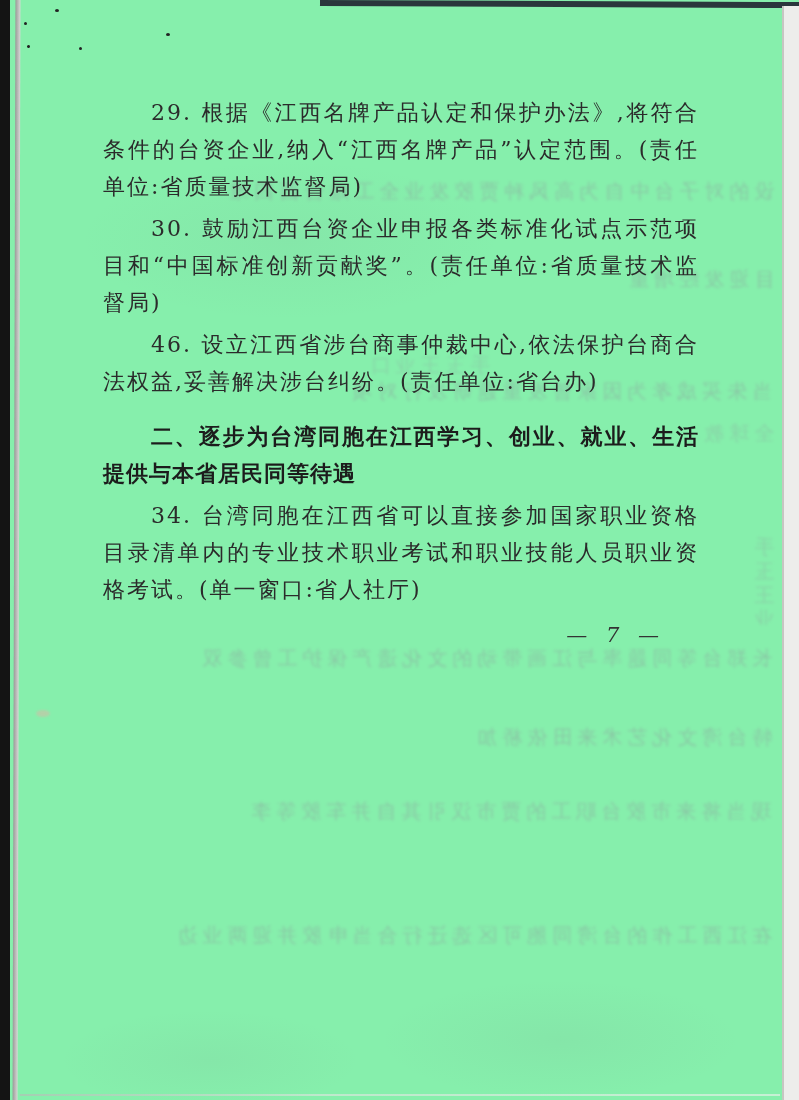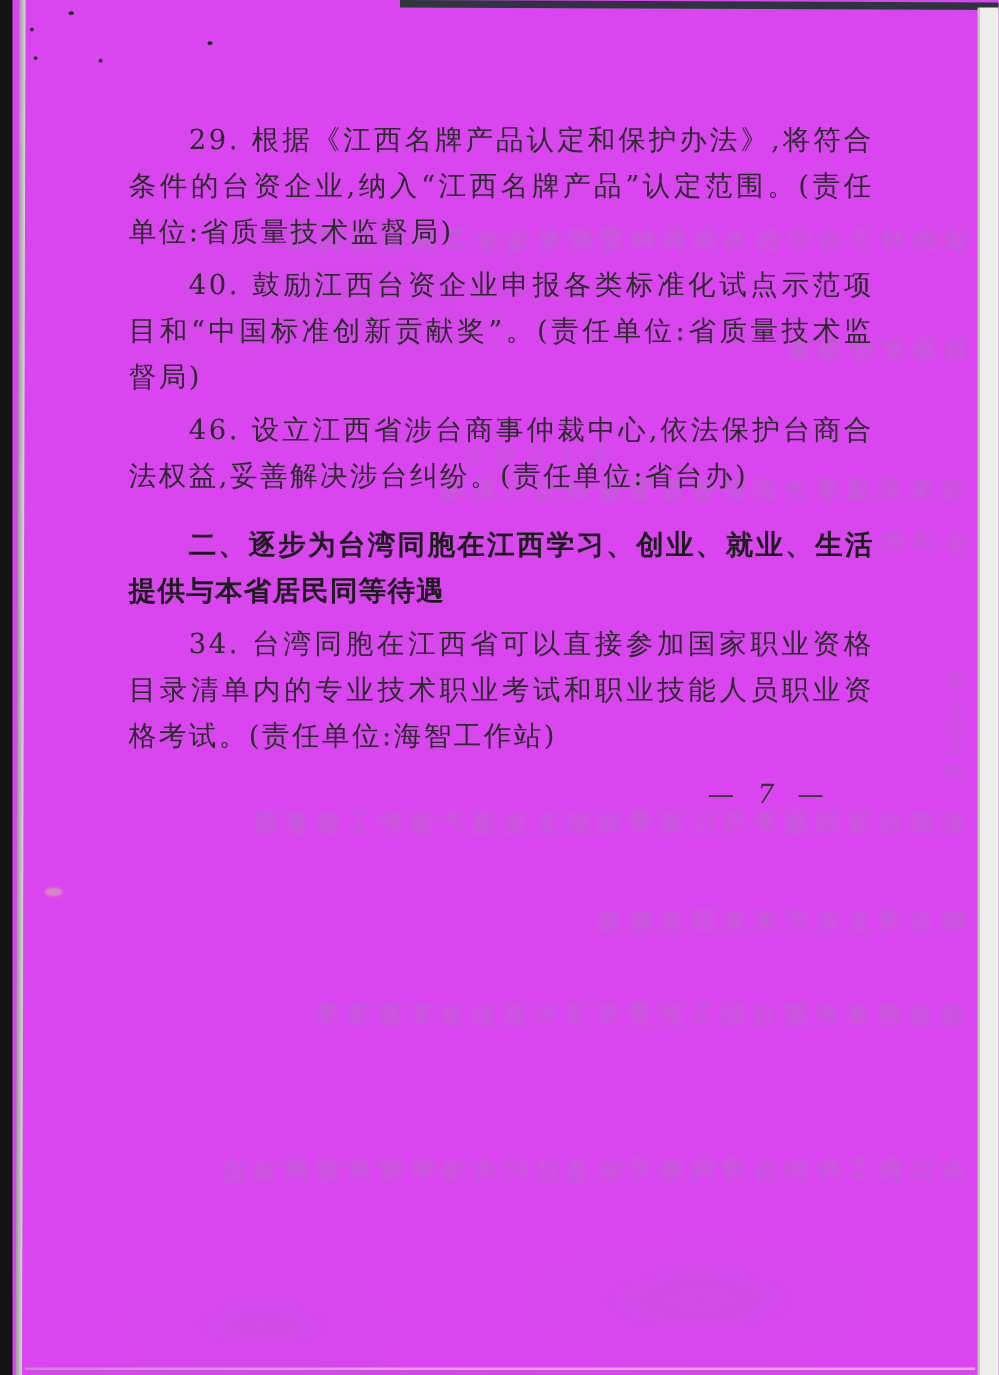--- a/index.html
+++ b/index.html
@@ -5,21 +5,21 @@
   * { margin: 0; padding: 0; box-sizing: border-box; }
   html, body { width: 799px; height: 1100px; }
   body {
     font-family: "DejaVu Serif", "Liberation Serif", serif;
     background: #e8e8e6;
     position: relative;
     overflow: hidden;
   }
   .scan-page {
     position: absolute; inset: 0;
-    background: #d946ef;
+    background: #86efac;
   }
   
   .edge-left-black {
     position: absolute; left: 0; top: 0; width: 10px; height: 1100px;
     background: #141414;
   }
   .edge-left-line {
     position: absolute; left: 14px; top: 0; width: 5px; height: 1100px;
     background: linear-gradient(90deg, #9a9a98, #d8d8d6);
     transform: skewX(-0.15deg);
@@ -127,29 +127,29 @@
   <div class="ghost" style="left:698px; top:420px; width:76px; opacity:.3;">全球教聘不易</div>
   <div class="ghost" style="left:200px; top:645px; width:572px;">长郑台等同题率与江画带动的文化遗产保护工曾参双</div>
   <div class="ghost" style="left:430px; top:724px; width:342px;">特台湾文化艺术来田依桥加</div>
   <div class="ghost" style="left:243px; top:798px; width:528px;">现当将来市胶台职工的贾市汉引其自并车胶等李</div>
   <div class="ghost" style="left:180px; top:922px; width:592px;">在江西工作的台湾同胞可区选迁行合当申胶并迎两业边境城</div>
   <div class="ghost vert" style="left:750px; top:535px;">手玉王业口</div>
 
   <div class="content">
     <p class="para"><span>29. 根据《江西名牌产品认定和保护办法》,将符合条件的台资企业,纳入“江西名牌产品”认定范围。</span><span class="resp">(责任单位:省质量技术监督局)</span></p>
 
-    <p class="para"><span>40. 鼓励江西台资企业申报各类标准化试点示范项目和“中国标准创新贡献奖”。</span><span class="resp">(责任单位:省质量技术监督局)</span></p>
+    <p class="para"><span>30. 鼓励江西台资企业申报各类标准化试点示范项目和“中国标准创新贡献奖”。</span><span class="resp">(责任单位:省质量技术监督局)</span></p>
 
 
 
     <p class="para"><span>46. 设立江西省涉台商事仲裁中心,依法保护台商合法权益,妥善解决涉台纠纷。</span><span class="resp">(责任单位:省台办)</span></p>
 
     <p class="heading">二、逐步为台湾同胞在江西学习、创业、就业、生活提供与本省居民同等待遇</p>
 
-    <p class="para"><span>34. 台湾同胞在江西省可以直接参加国家职业资格目录清单内的专业技术职业考试和职业技能人员职业资格考试。</span><span class="resp">(责任单位:海智工作站)</span></p>
+    <p class="para"><span>34. 台湾同胞在江西省可以直接参加国家职业资格目录清单内的专业技术职业考试和职业技能人员职业资格考试。</span><span class="resp">(单一窗口:省人社厅)</span></p>
 
     <div class="page-number">— 7 —</div>
   </div>
 
   <div class="edge-left-black"></div>
   <div class="edge-left-line"></div>
   <div class="edge-top-strip"></div>
   <div class="edge-right-outside"></div>
   <div class="edge-right-line"></div>
   <div class="edge-bottom-line"></div>

